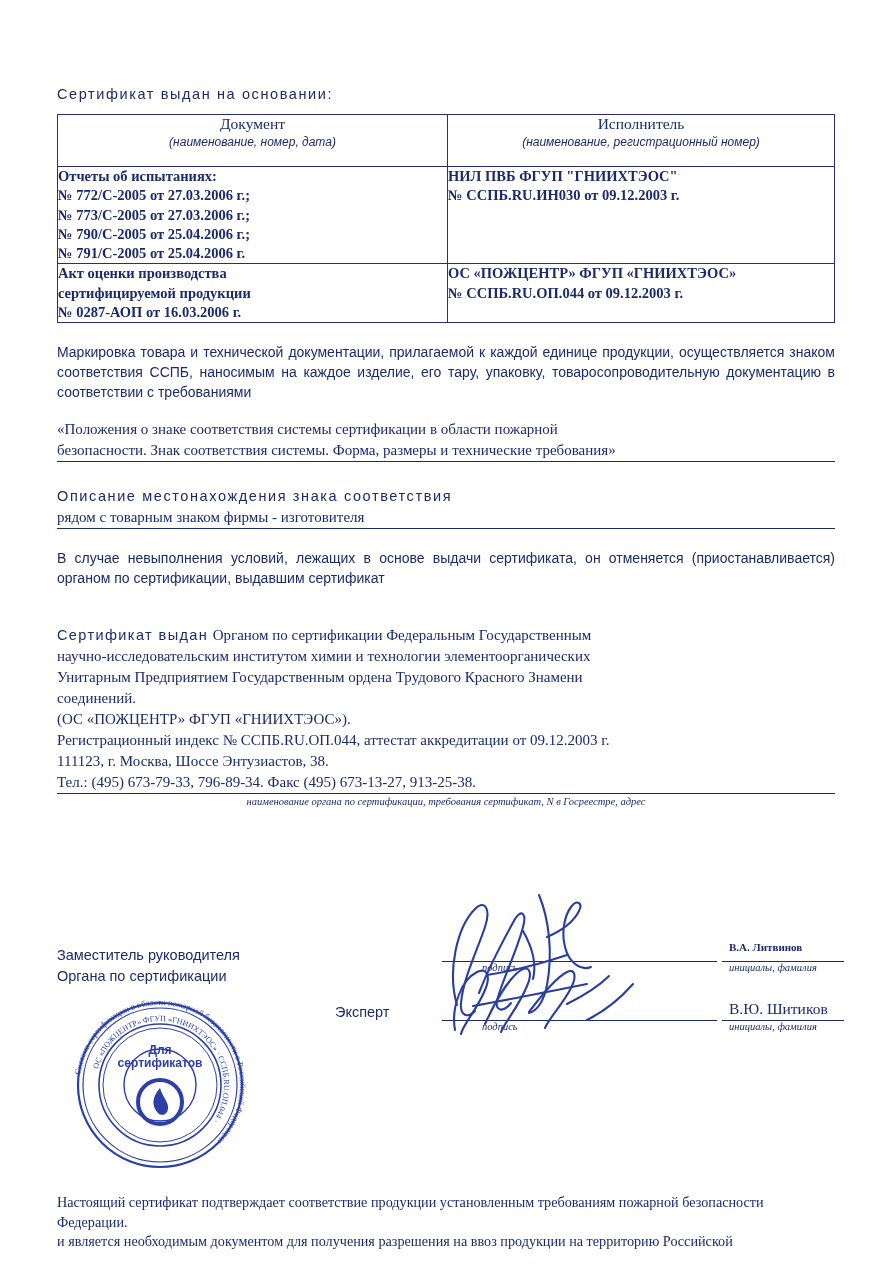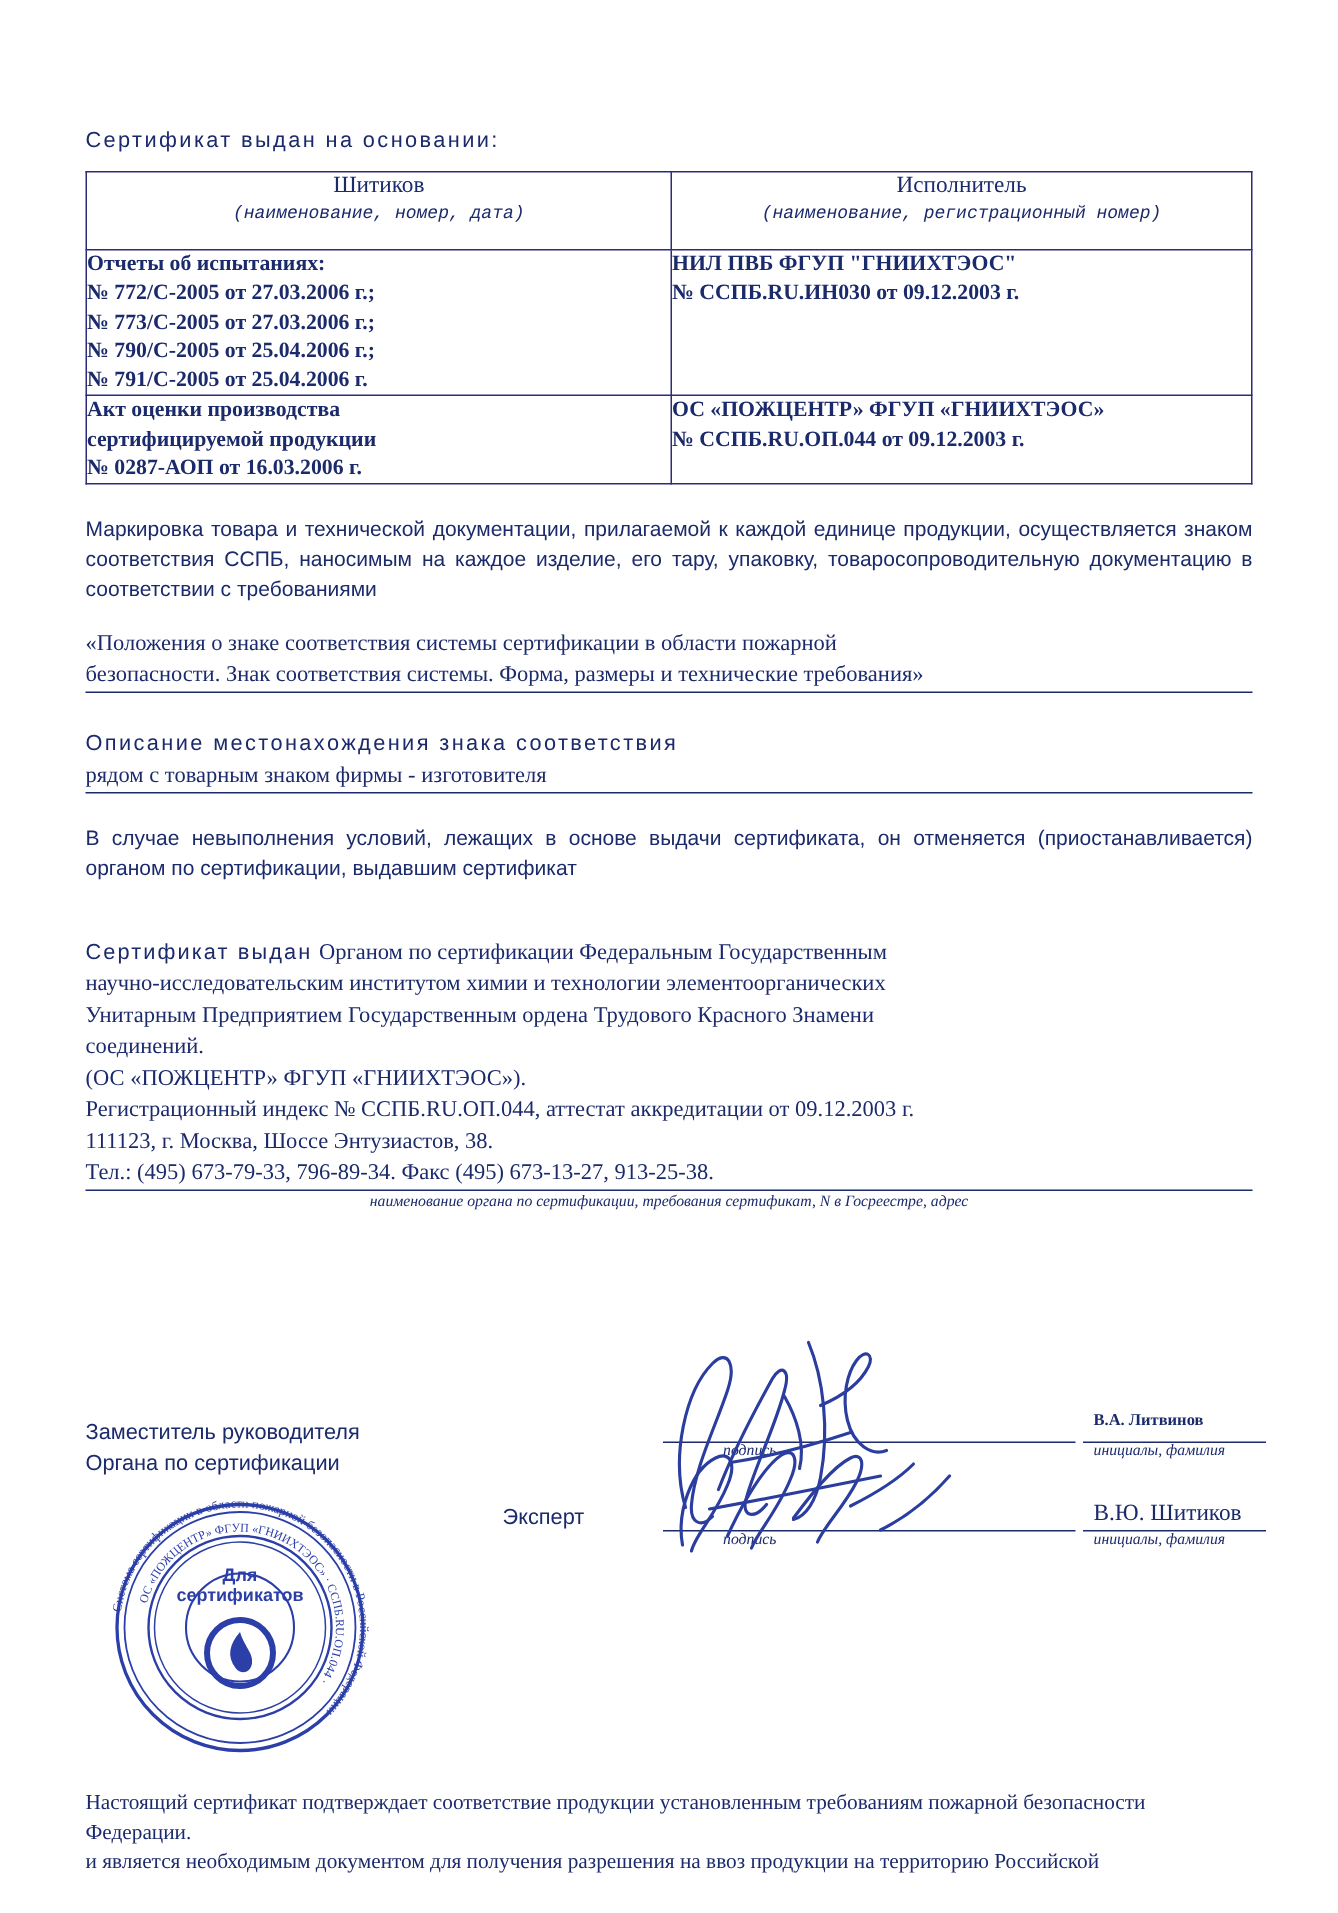--- a/index.html
+++ b/index.html
@@ -53,21 +53,21 @@
     padding: 7px 6px 9px 6px;
     height: 52px;
     box-sizing: border-box;
   }
   .th-title {
     font-family: "Liberation Serif", serif;
     font-size: 15.5px;
     color: #1b2a6b;
   }
   .th-sub {
-    font-family: Liberation Mono, monospace;
+    font-family: Liberation Sans, sans-serif;
     font-style: italic;
     font-size: 12px;
     color: #1b2a6b;
     margin-top: 2px;
   }
   .td-cell {
     padding: 6px 8px 8px 8px;
     font-family: "Liberation Serif", serif;
     font-size: 14.5px;
     font-weight: bold;
@@ -251,21 +251,21 @@
 
 <div class="page">
   <div class="content">
 
     <div class="label-spaced">Сертификат выдан на основании:</div>
 
     <table class="basis">
       <tbody>
           <tr>
         <td class="th-cell" style="width:390px">
-          <div class="th-title">Шитиков</div>
+          <div class="th-title">Документ</div>
           <div class="th-sub">(наименование, номер, дата)</div>
         </td>
         <td class="th-cell">
           <div class="th-title">Исполнитель</div>
           <div class="th-sub">(наименование, регистрационный номер)</div>
         </td>
       </tr>
       <tr>
         <td class="td-cell">
           <div class="line">Отчеты об испытаниях:</div>

